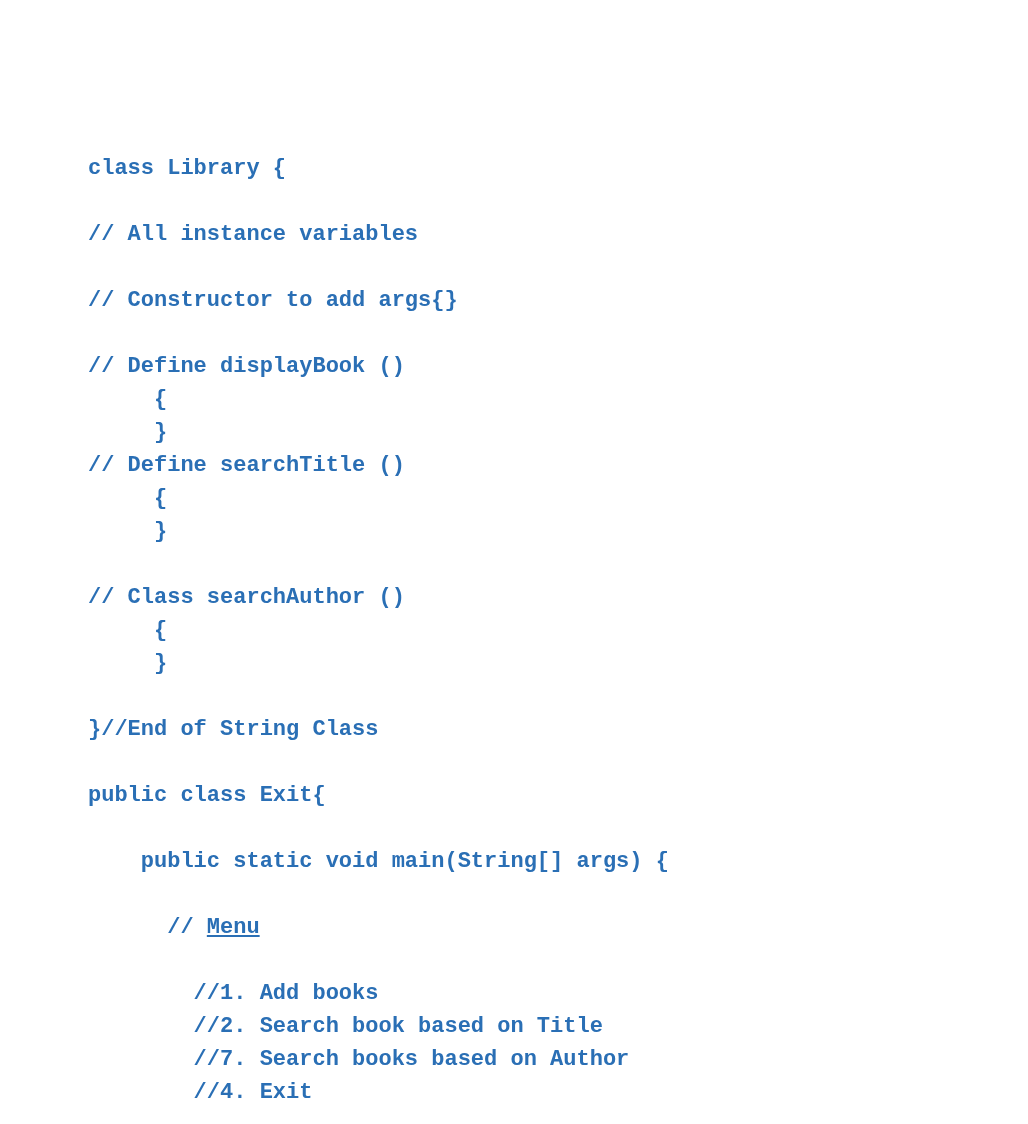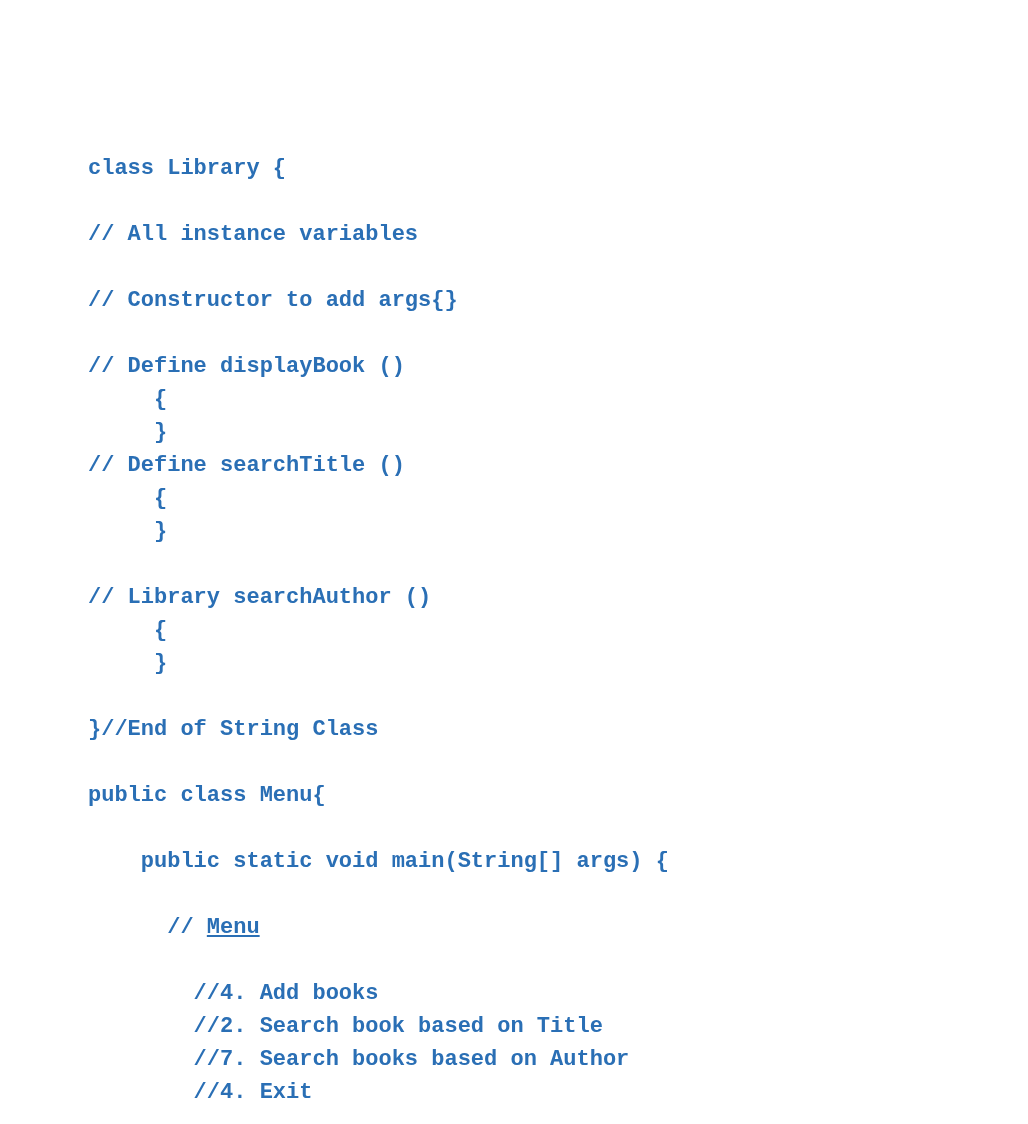--- a/index.html
+++ b/index.html
@@ -29,33 +29,33 @@
 <span></span>
 <span>// Constructor to add args{}</span>
 <span></span>
 <span>// Define displayBook ()</span>
 <span>     {</span>
 <span>     }</span>
 <span>// Define searchTitle ()</span>
 <span>     {</span>
 <span>     }</span>
 <span></span>
-<span>// Library searchAuthor ()</span>
+<span>// Class searchAuthor ()</span>
 <span>     {</span>
 <span>     }</span>
 <span></span>
 <span>}//End of String Class</span>
 <span></span>
-<span>public class Menu{</span>
+<span>public class Exit{</span>
 <span></span>
 <span>    public static void main(String[] args) {</span>
 <span></span>
 <span><span>      // </span><span class="u">Menu</span></span>
 <span></span>
-<span>        //4. Add books</span>
+<span>        //1. Add books</span>
 <span>        //2. Search book based on Title</span>
 <span>        //7. Search books based on Author</span>
 <span>        //4. Exit</span>
 <span>.</span>
 
 </div>
 
 
 
 

